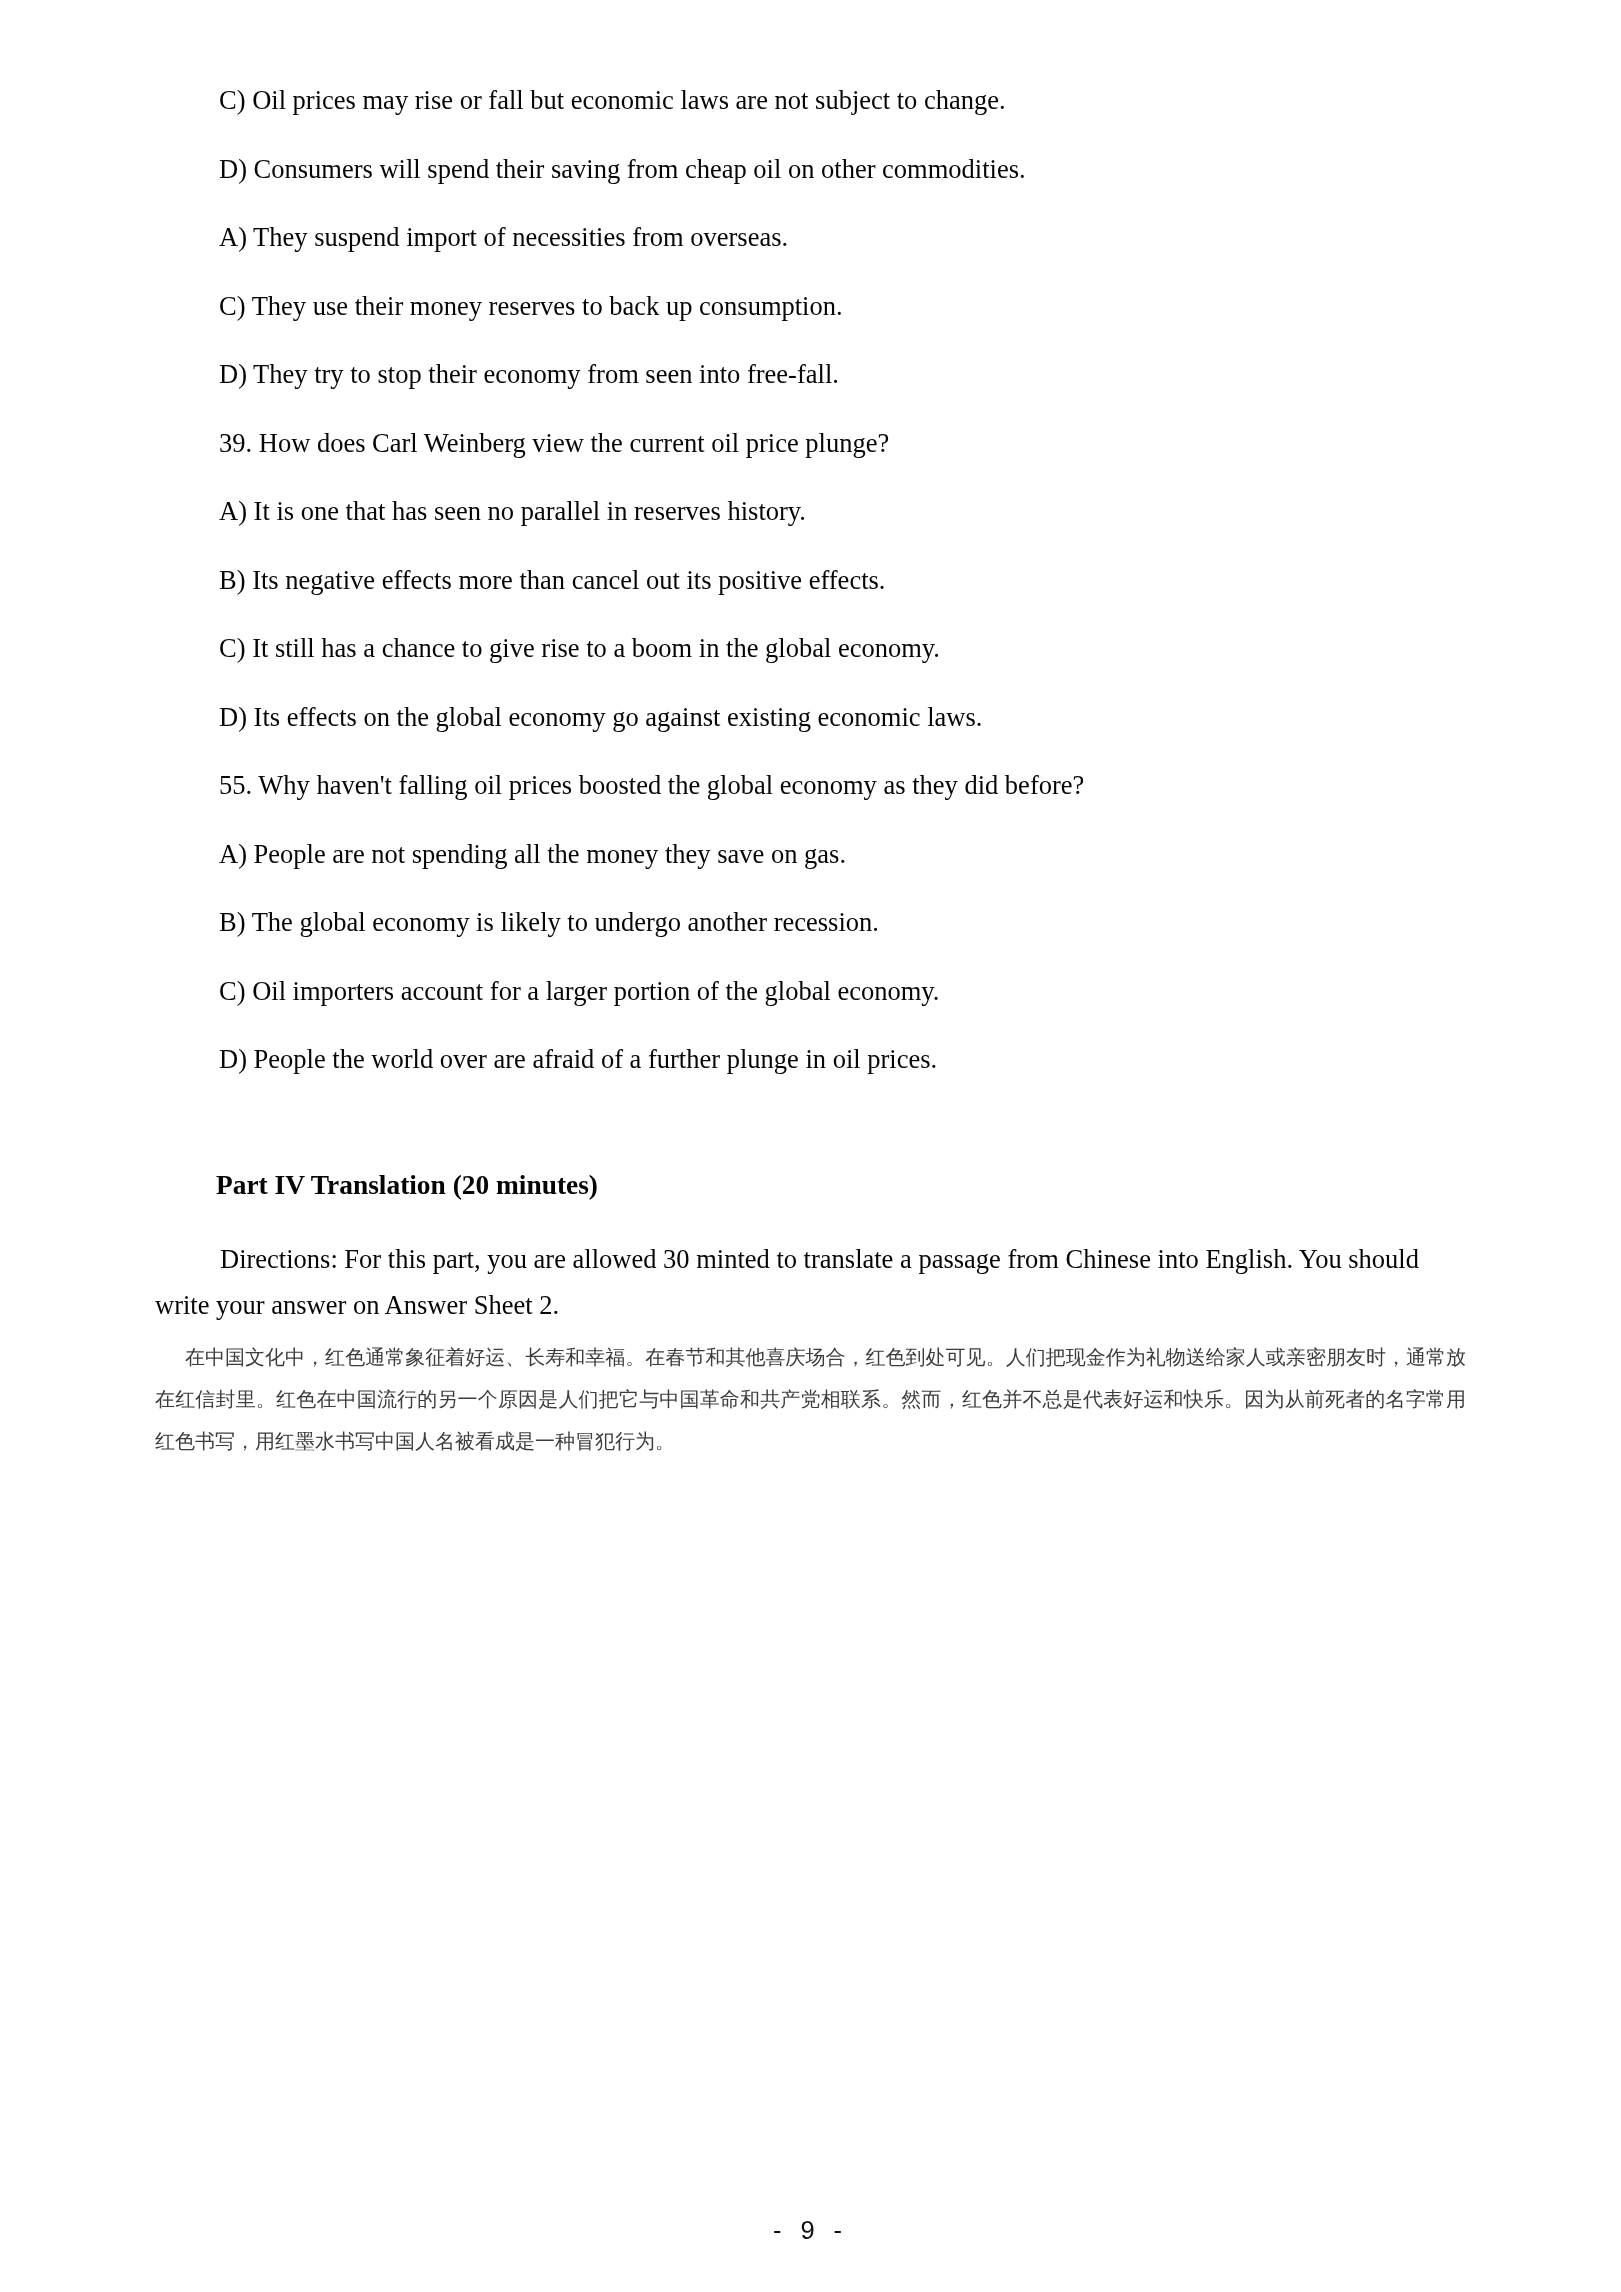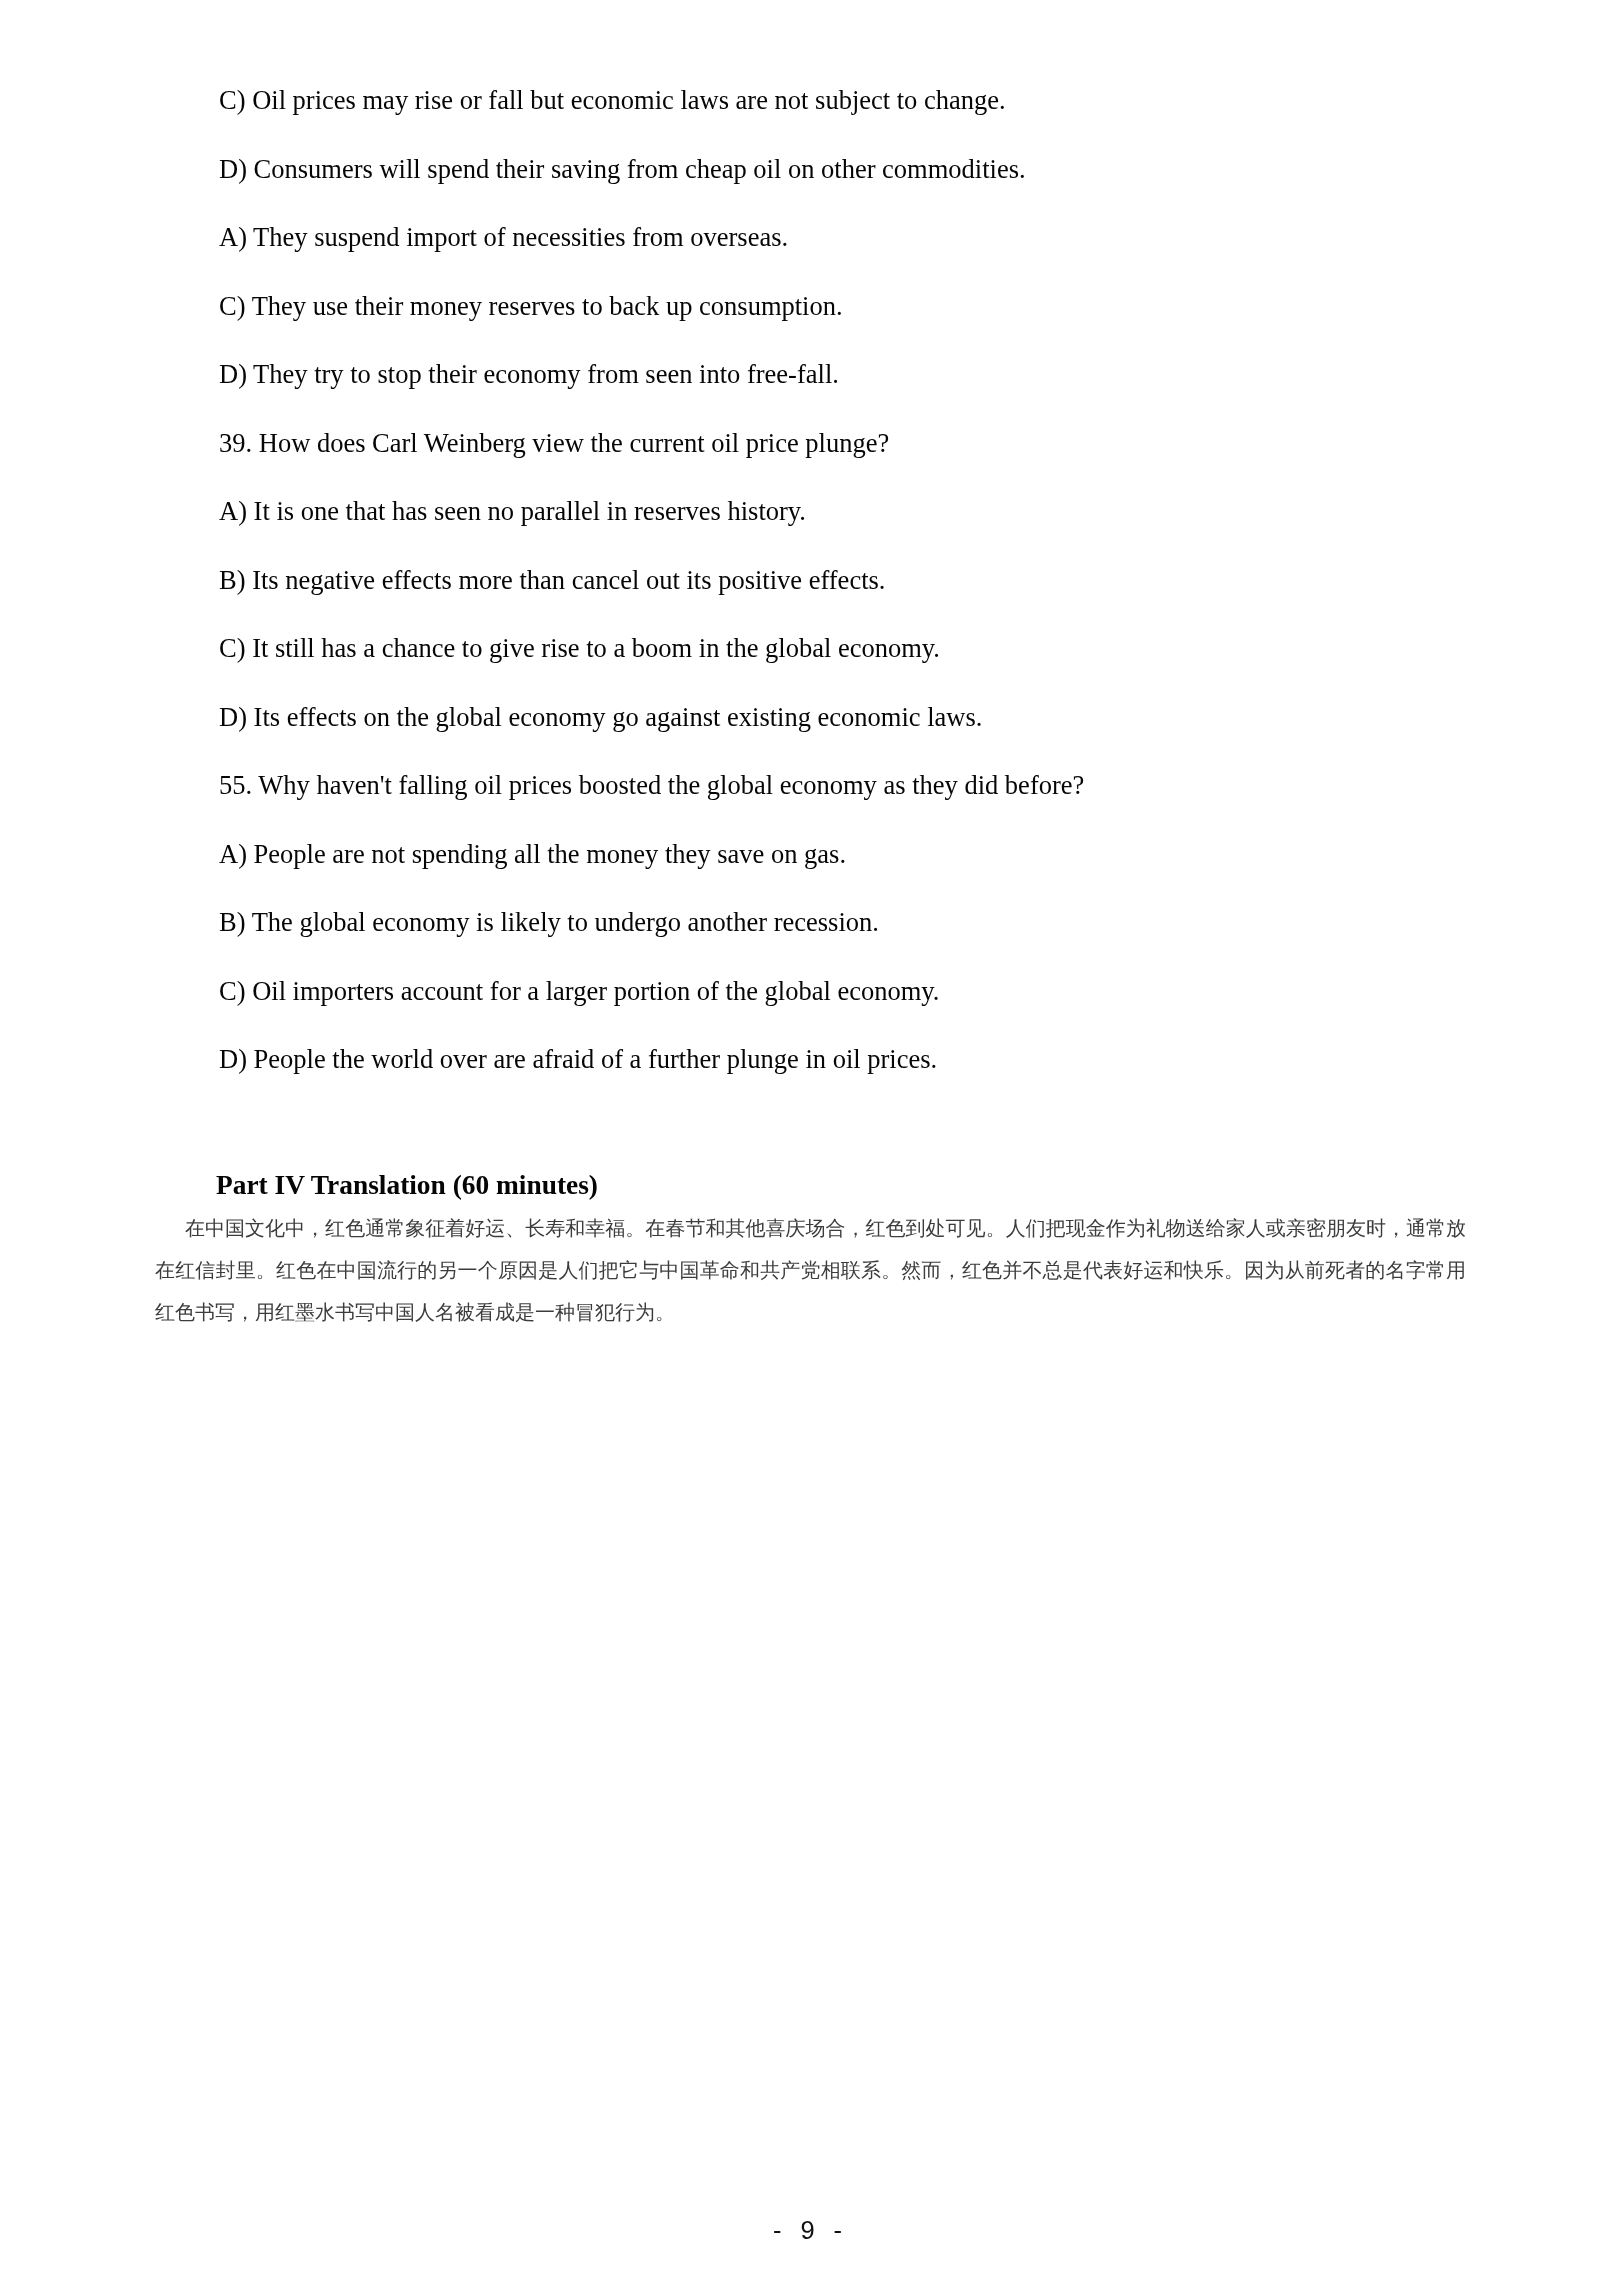--- a/index.html
+++ b/index.html
@@ -80,21 +80,22 @@
   <p class="line">B) Its negative effects more than cancel out its positive effects.</p>
   <p class="line">C) It still has a chance to give rise to a boom in the global economy.</p>
   <p class="line">D) Its effects on the global economy go against existing economic laws.</p>
 
   <p class="line">55. Why haven't falling oil prices boosted the global economy as they did before?</p>
   <p class="line">A) People are not spending all the money they save on gas.</p>
   <p class="line">B) The global economy is likely to undergo another recession.</p>
   <p class="line">C) Oil importers account for a larger portion of the global economy.</p>
   <p class="line">D) People the world over are afraid of a further plunge in oil prices.</p>
 
-  <h2 class="part-heading">Part IV Translation (60 minutes)</h2>
+  <h2 class="part-heading">Part IV Translation (20 minutes)</h2>
 
+  <p class="directions">Directions: For this part, you are allowed 30 minted to translate a passage from Chinese into English. You should write your answer on Answer Sheet 2.</p>
 
   <p class="passage-zh">在中国文化中，红色通常象征着好运、长寿和幸福。在春节和其他喜庆场合，红色到处可见。人们把现金作为礼物送给家人或亲密朋友时，通常放在红信封里。红色在中国流行的另一个原因是人们把它与中国革命和共产党相联系。然而，红色并不总是代表好运和快乐。因为从前死者的名字常用红色书写，用红墨水书写中国人名被看成是一种冒犯行为。</p>
 
   <div class="footer">- 9 -</div>
 
 </div>
 
 
 </body></html>

